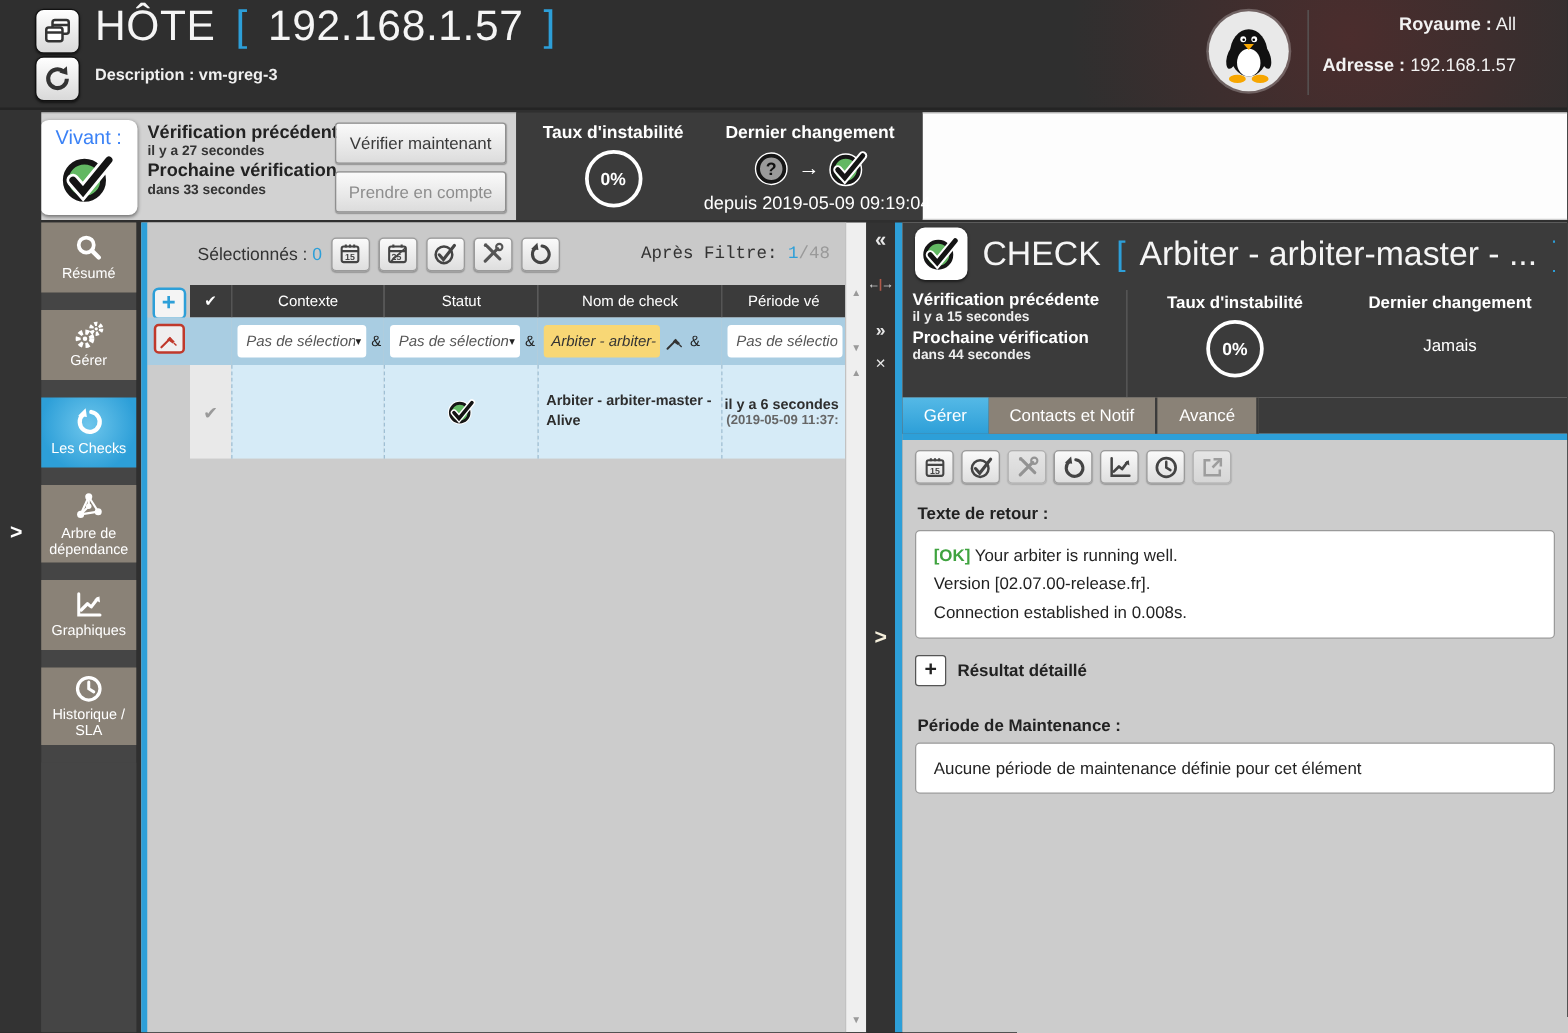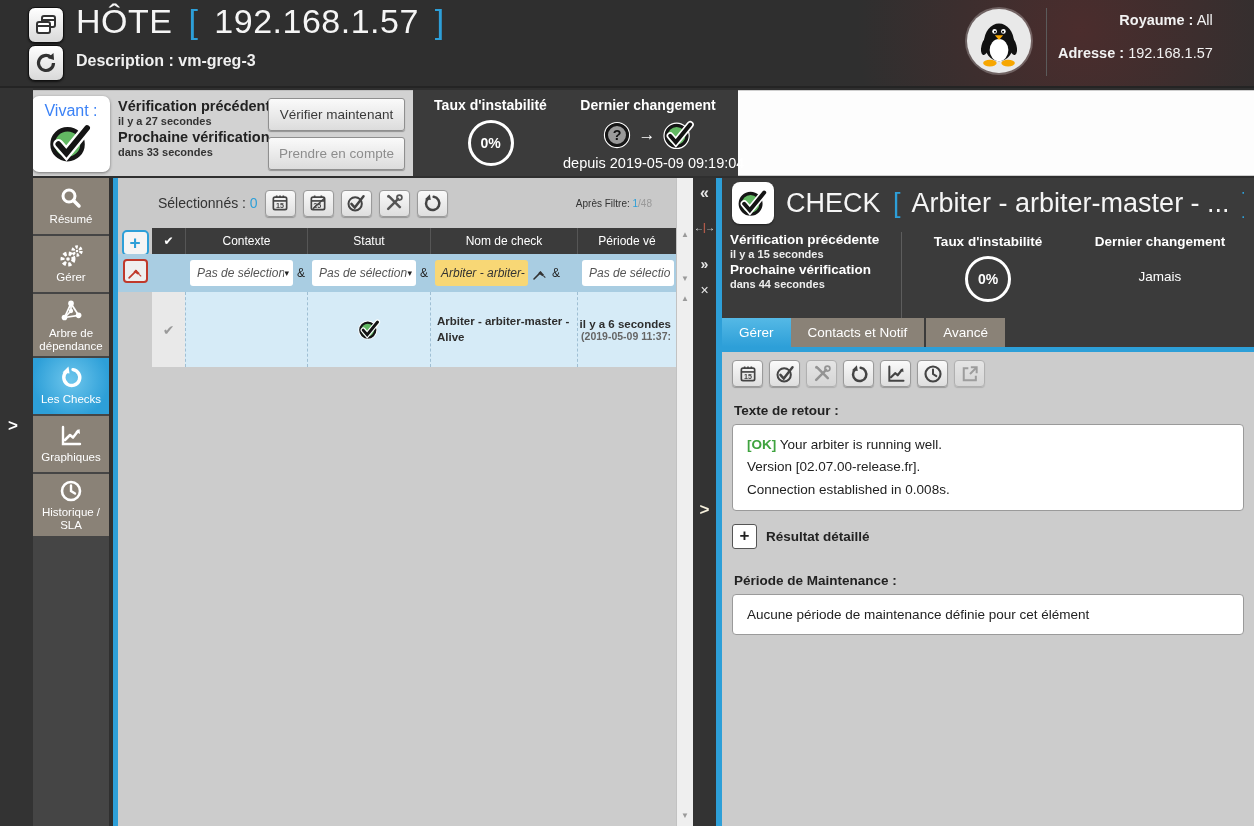--- a/index.html
+++ b/index.html
@@ -11,21 +11,21 @@
   .top-header{position:absolute;left:0;top:0;width:1254px;height:88px;
     background:radial-gradient(circle 320px at 1080px 30px, rgba(140,40,40,.30), transparent 70%),#2f2f2f;
     border-bottom:2px solid #242424;}
   .hd-btn{position:absolute;width:36px;height:36px;border-radius:7px;border:1px solid #111;
     background:linear-gradient(#ffffff,#d9d9d9);display:flex;align-items:center;justify-content:center;
     box-shadow:0 1px 2px rgba(0,0,0,.6);cursor:pointer;}
   .hd-btn.b1{left:28px;top:7px;}
   .hd-btn.b2{left:28px;top:45px;}
   .big-title{position:absolute;left:76px;top:2px;font-size:34px;font-weight:300;color:#f5f5f5;letter-spacing:.5px;white-space:nowrap;}
   .big-title .br{color:#2d9fd8;margin:0 6px;}
-  .hd-desc{position:absolute;left:76px;top:52px;font-size:16px;font-weight:bold;color:#f0f0f0;}
+  .hd-desc{position:absolute;left:76px;top:52px;font-size:13px;font-weight:bold;color:#f0f0f0;}
   .hd-desc .lbl{font-weight:bold;}
   .avatar{position:absolute;left:967px;top:9px;width:64px;height:64px;border-radius:50%;
     background:#e9e9e9;display:flex;align-items:center;justify-content:center;overflow:hidden;
     box-shadow:0 0 0 2px rgba(255,255,255,.25);}
   .hd-divider{position:absolute;left:1046px;top:8px;width:1px;height:68px;background:#5b5b5b;}
   .hd-meta{position:absolute;left:1058px;top:12px;font-size:14.5px;color:#f2f2f2;}
   .hd-meta .row{margin-bottom:17px;white-space:nowrap;text-align:right;}
   .hd-meta .lbl{font-weight:bold;}
 
   
@@ -49,40 +49,40 @@
   .pct-circle{width:46px;height:46px;border:3px solid #fff;border-radius:50%;margin:7px auto 0;
     display:flex;align-items:center;justify-content:center;font-size:14px;font-weight:bold;color:#fff;}
   .lastchange-icons{display:flex;align-items:center;justify-content:center;gap:7px;margin-top:6px;}
   .lastchange-icons .arr{color:#fff;font-size:17px;font-weight:bold;}
   .lastchange-since{font-size:14.5px;margin-top:4px;white-space:nowrap;}
 
   
   .left-rail{position:absolute;left:0;top:88px;width:33px;height:738px;background:#333;}
   .rail-chevron{position:absolute;left:8px;top:328px;color:#fff;font-size:17px;font-weight:bold;cursor:pointer;}
   .sidebar{position:absolute;left:33px;top:178px;width:76px;height:648px;background:#454545;
-    display:flex;flex-direction:column;gap:2px;}
+    display:flex;flex-direction:column;gap:14px;}
   .nav-item{height:56px;flex:none;background:#8a8277;color:#fff;display:flex;flex-direction:column;
     align-items:center;justify-content:center;font-size:11.5px;text-align:center;line-height:1.1;cursor:pointer;}
   .nav-item.tall{height:62px;}
   .nav-item.active{background:radial-gradient(circle at 50% 40%, #6ec6ec 0%, #2d9fd8 75%);}
   .nav-item .ic{margin-bottom:3px;}
   .sidebar-filler{flex:1;background:#454545;}
 
   
   .checks-panel{position:absolute;left:113px;top:178px;width:563px;height:648px;
     border-left:5px solid #2d9fd8;background:#ccc;display:flex;flex-direction:column;}
   .ct-toolbar{height:50px;background:#c9c9c9;display:flex;align-items:center;flex:none;}
   .ct-toolbar .sel{margin-left:40px;font-size:14px;color:#333;}
   .blue{color:#2d9fd8;}
   .gray{color:#999;}
   .tool-btn{width:31px;height:27px;margin-left:7px;border:1px solid #9a9a9a;border-radius:4px;
     background:linear-gradient(#fafafa,#dedede);display:flex;align-items:center;justify-content:center;
     cursor:pointer;box-shadow:0 1px 1px rgba(0,0,0,.25);padding:0;}
   .tool-btn.disabled{opacity:.55;cursor:default;}
-  .ct-toolbar .after{margin-left:auto;margin-right:24px;font-size:10px;color:#333;}
+  .ct-toolbar .after{margin-left:auto;margin-right:12px;font-size:14px;color:#333;font-family:Liberation Mono, monospace;}
   .table-grid{display:grid;grid-template-columns:34px 33px 122px 123px 147px 99px;
     grid-template-rows:26px 38px 75px 1fr;flex:1;}
   .g-gutter1{background:#c9c9c9;display:flex;align-items:flex-start;justify-content:center;padding-top:2px;grid-row:1;}
   .g-gutter2{background:#a9cde2;display:flex;align-items:flex-start;justify-content:center;padding-top:5px;grid-row:2;}
   .g-gutter3{background:#ccc;grid-row:3/5;}
   .add-btn{width:27px;height:26px;border:2px solid #2d9fd8;border-radius:5px;background:#f4f4f4;
     color:#2d9fd8;font-size:19px;font-weight:bold;line-height:20px;cursor:pointer;padding:0;}
   .clear-filter-btn{width:25px;height:24px;border:2px solid #c0392b;border-radius:4px;background:#efefef;
     display:flex;align-items:center;justify-content:center;cursor:pointer;padding:0;}
   .th{background:#3b3b3b;color:#fff;font-size:12px;display:flex;align-items:center;justify-content:center;
@@ -287,45 +287,45 @@
       <span class="ic">
         <svg width="26" height="24" viewBox="0 0 26 24">
           <circle cx="10" cy="15" r="5.5" fill="none" stroke="#fff" stroke-width="4" stroke-dasharray="3 2.2"></circle>
           <circle cx="10" cy="15" r="1.8" fill="#fff"></circle>
           <circle cx="19" cy="7" r="4" fill="none" stroke="#fff" stroke-width="3.4" stroke-dasharray="2.4 1.8"></circle>
           <circle cx="19" cy="7" r="1.3" fill="#fff"></circle>
         </svg>
       </span>
       <span>Gérer</span>
     </div>
+    <div class="nav-item active">
+      <span class="ic">
+        <svg width="26" height="24" viewBox="0 0 24 24">
+          <path d="M7.5 5.5 A 8 8 0 1 0 14 3.6" fill="none" stroke="#fff" stroke-width="3.4" stroke-linecap="round"></path>
+          <polygon points="9.5,0.5 10.5,7.5 3.5,6.5" fill="#fff"></polygon>
+        </svg>
+      </span>
+      <span>Les Checks</span>
+    </div>
     <div class="nav-item tall">
       <span class="ic">
         <svg width="26" height="26" viewBox="0 0 24 24">
           <line x1="6" y1="18" x2="12" y2="5" stroke="#fff" stroke-width="1.6"></line>
           <line x1="6" y1="18" x2="19" y2="16" stroke="#fff" stroke-width="1.6"></line>
           <line x1="12" y1="5" x2="19" y2="16" stroke="#fff" stroke-width="1.6"></line>
           <line x1="12" y1="5" x2="12" y2="12" stroke="#fff" stroke-width="1.6"></line>
           <line x1="6" y1="18" x2="12" y2="12" stroke="#fff" stroke-width="1.6"></line>
           <circle cx="6" cy="18" r="2.6" fill="#fff"></circle>
           <circle cx="12" cy="5" r="2.6" fill="#fff"></circle>
           <circle cx="19" cy="16" r="2.6" fill="#fff"></circle>
           <circle cx="12" cy="12" r="2" fill="#fff"></circle>
         </svg>
       </span>
       <span>Arbre de dépendance</span>
     </div>
-    <div class="nav-item active">
-      <span class="ic">
-        <svg width="26" height="24" viewBox="0 0 24 24">
-          <path d="M7.5 5.5 A 8 8 0 1 0 14 3.6" fill="none" stroke="#fff" stroke-width="3.4" stroke-linecap="round"></path>
-          <polygon points="9.5,0.5 10.5,7.5 3.5,6.5" fill="#fff"></polygon>
-        </svg>
-      </span>
-      <span>Les Checks</span>
-    </div>
     <div class="nav-item">
       <span class="ic">
         <svg width="24" height="24" viewBox="0 0 24 24">
           <path d="M4 3 V20 H21" fill="none" stroke="#fff" stroke-width="2.4" stroke-linecap="round"></path>
           <polyline points="6,16 11,11 14,13.5 19,7" fill="none" stroke="#fff" stroke-width="2.6" stroke-linecap="round" stroke-linejoin="round"></polyline>
           <polygon points="20.5,5 21,10 16.5,7.5" fill="#fff"></polygon>
         </svg>
       </span>
       <span>Graphiques</span>
     </div>

